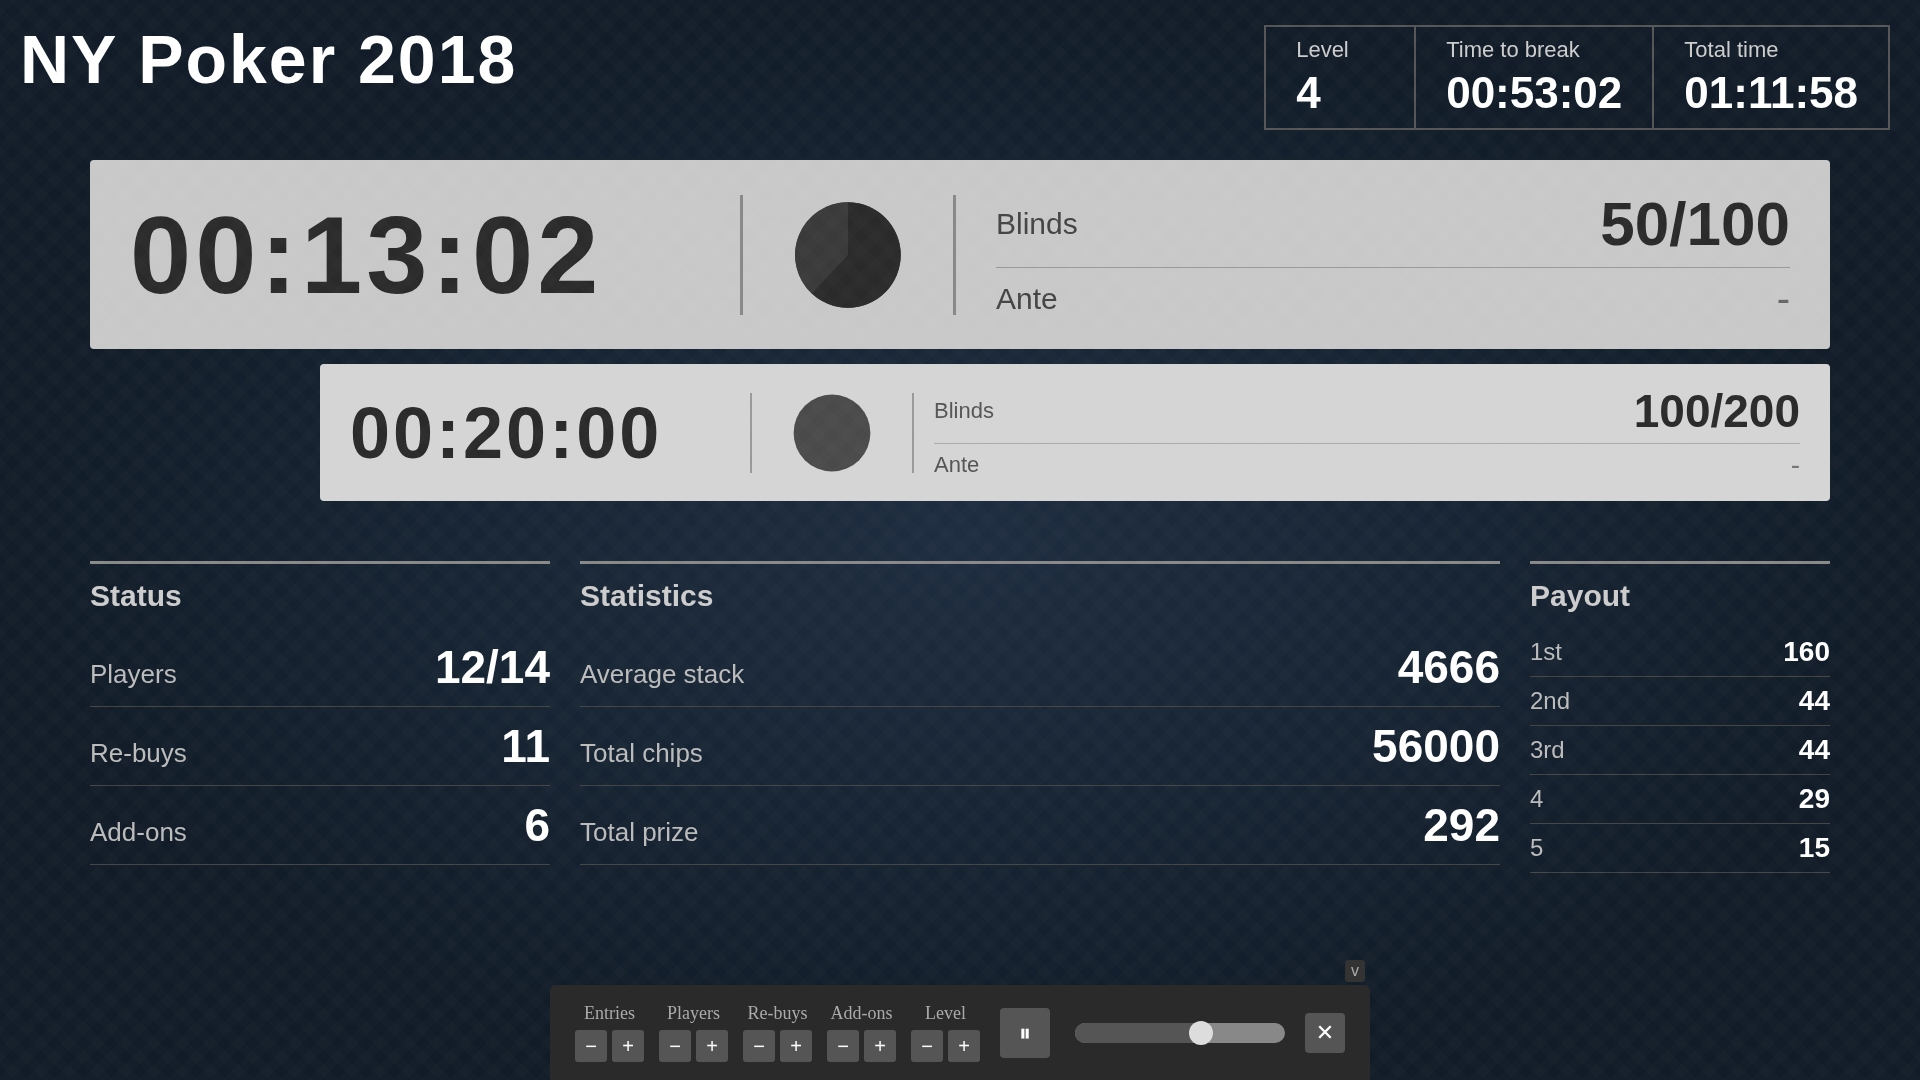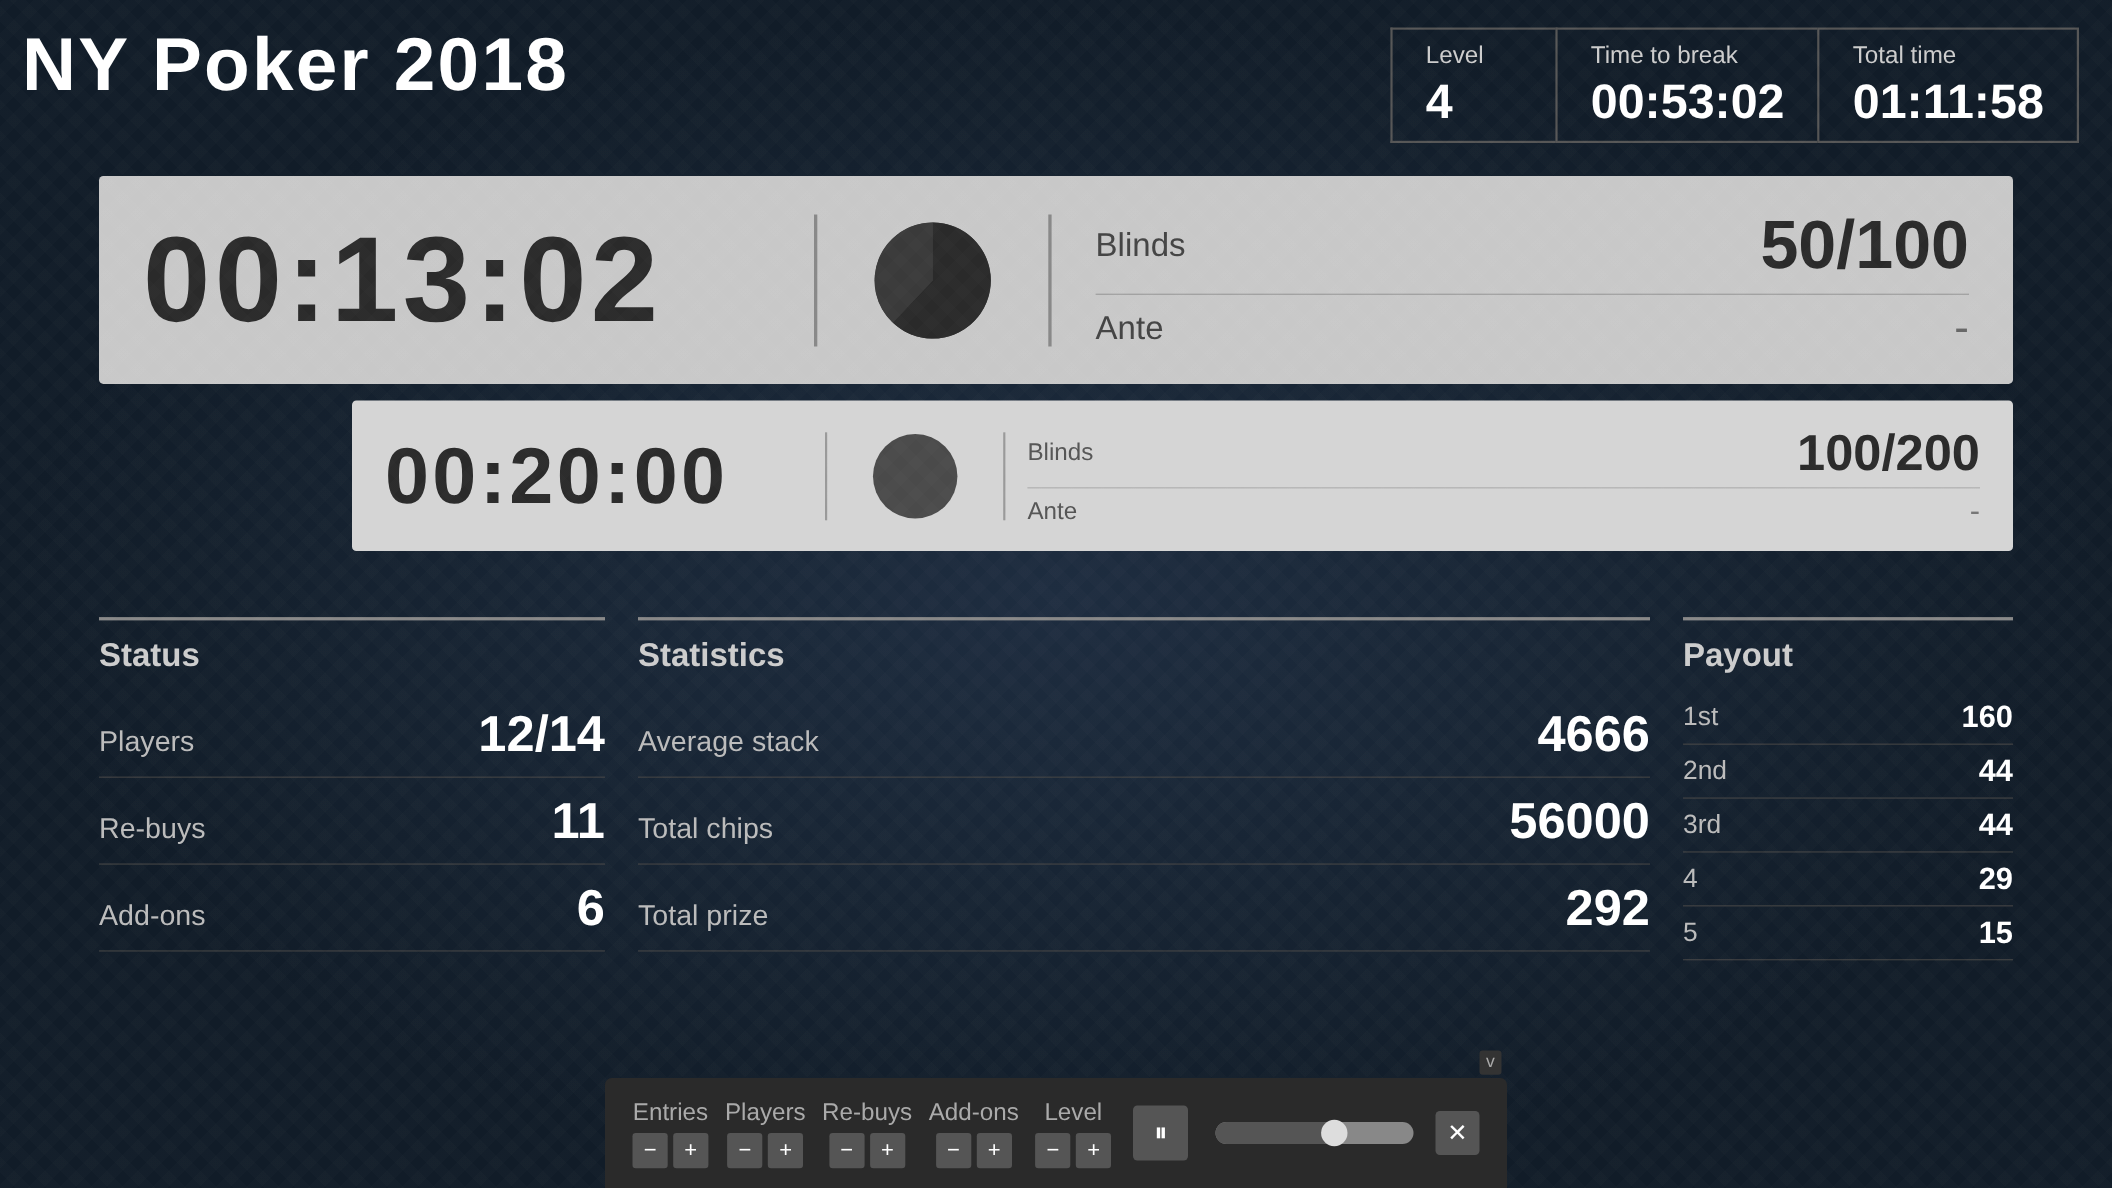--- a/index.html
+++ b/index.html
@@ -319,22 +319,23 @@
     }
 
     .control-group {
       display: flex;
       flex-direction: column;
       align-items: center;
       gap: 6px;
     }
 
     .control-label {
-      font-size: 22px;
+      font-size: 18px;
       color: #aaaaaa;
+      font-family: Liberation Serif, serif;
     }
 
     .control-buttons {
       display: flex;
       gap: 5px;
     }
 
     .ctrl-btn {
       width: 32px;
       height: 32px;

